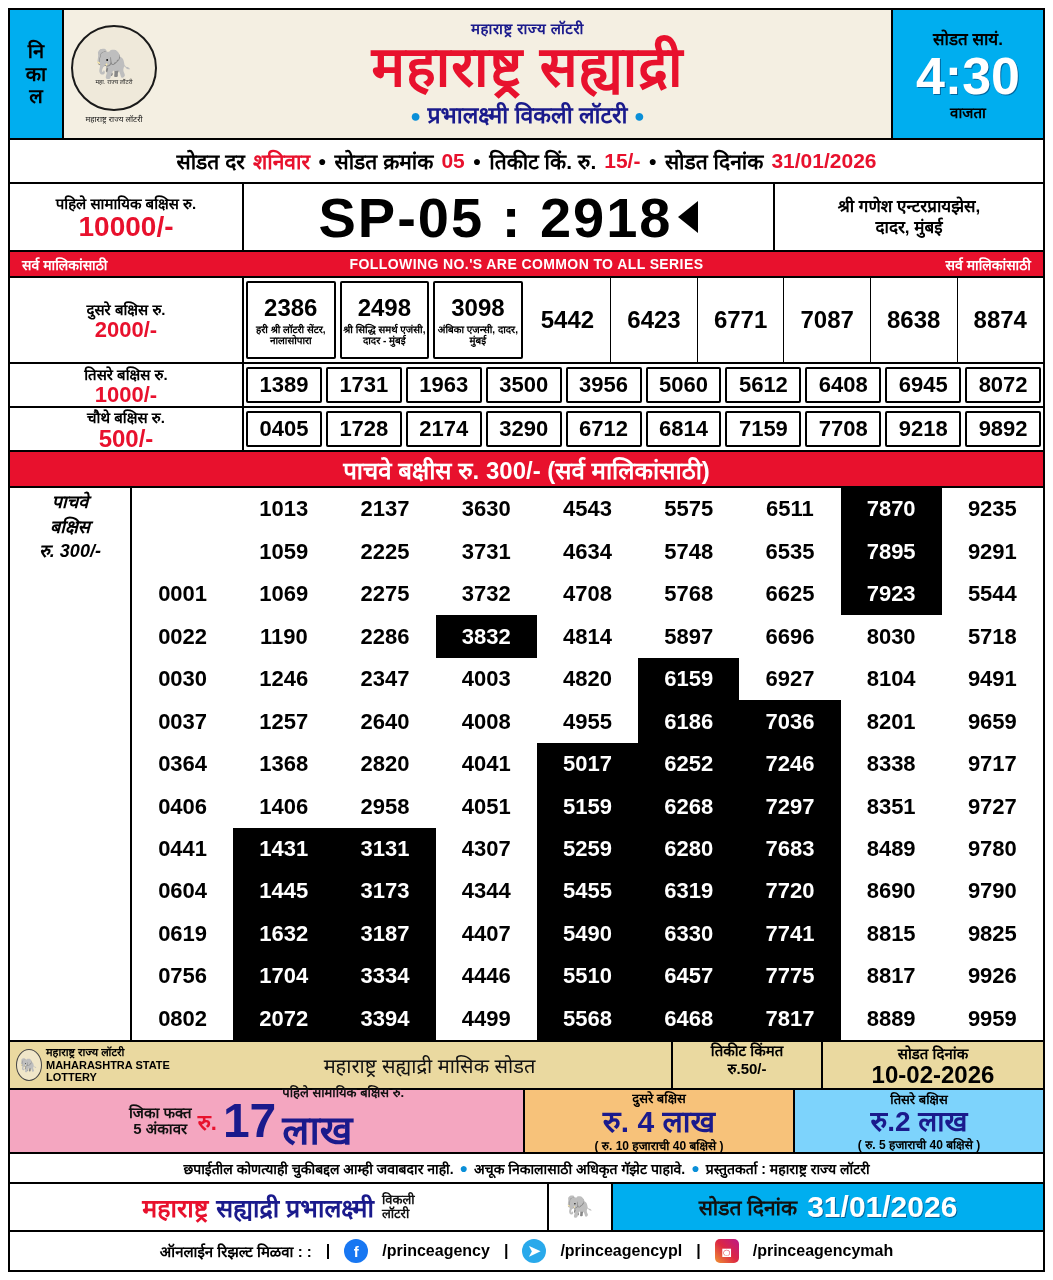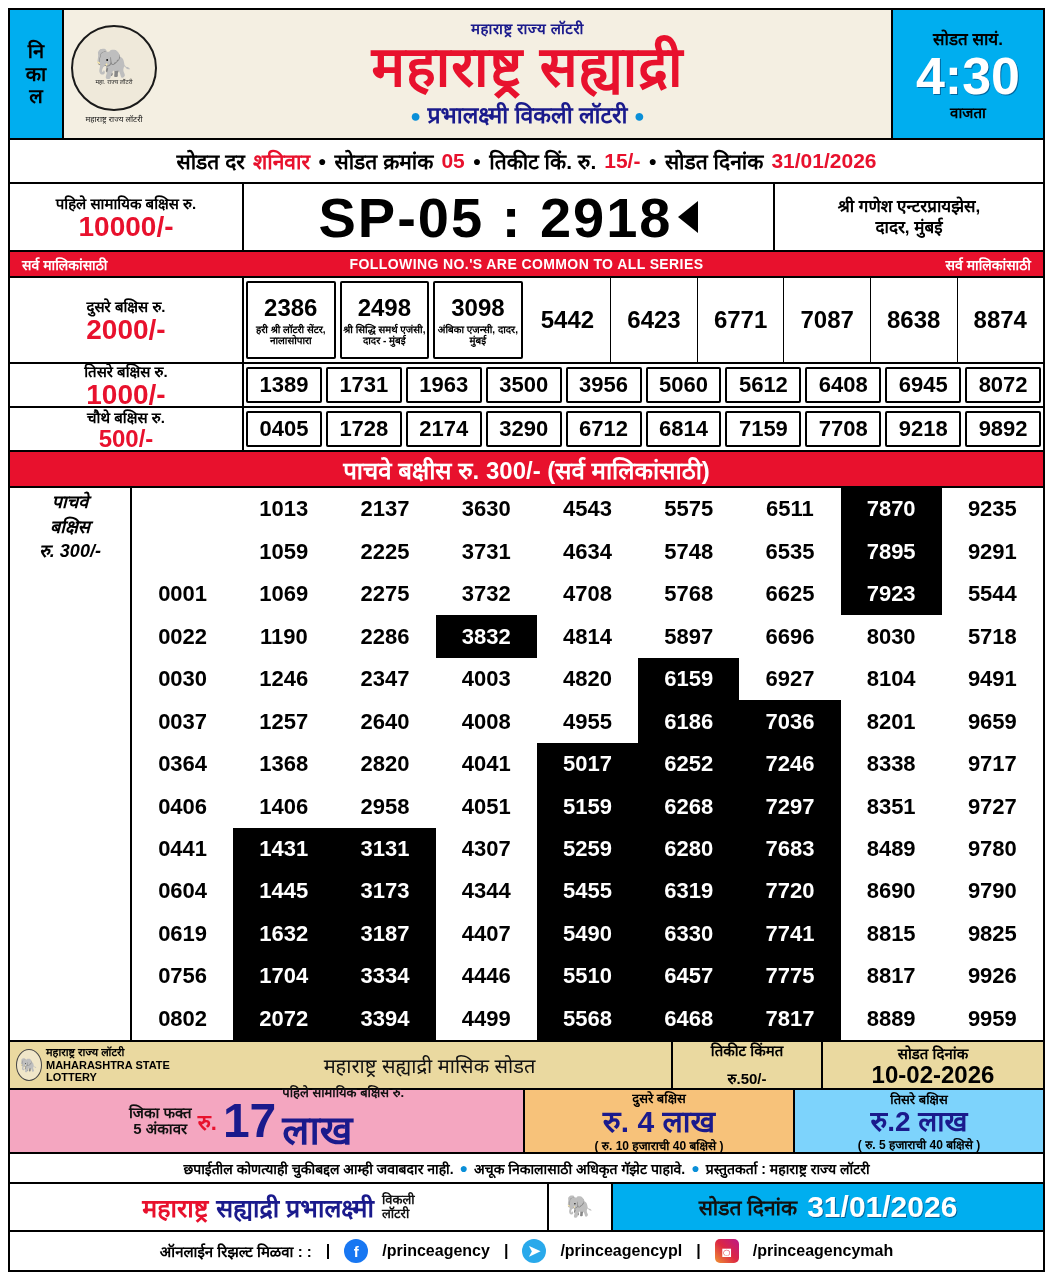--- a/index.html
+++ b/index.html
@@ -34,21 +34,21 @@
   .fp-num{flex:1;display:flex;align-items:center;justify-content:center;font-size:56px;font-weight:bold;letter-spacing:2px;position:relative;}
   .fp-num .arrow{display:inline-block;width:0;height:0;border-top:16px solid transparent;border-bottom:16px solid transparent;border-right:20px solid #000;margin-left:6px;}
   .fp-agent{width:268px;border-left:2px solid #000;display:flex;flex-direction:column;align-items:center;justify-content:center;font-size:17px;font-weight:bold;line-height:1.25;text-align:center;}
   
   .common{background:#e8112d;color:#fff;height:24px;display:flex;align-items:center;justify-content:space-between;padding:0 12px;font-size:14px;font-weight:bold;border-bottom:2px solid #000;}
   .common .mid{letter-spacing:.4px;}
   
   .prow{display:flex;border-bottom:2px solid #000;}
   .p-label{width:232px;border-right:2px solid #000;display:flex;flex-direction:column;align-items:center;justify-content:center;}
   .p-label .a{font-size:15px;font-weight:bold;}
-  .p-label .b{font-size:28px;font-weight:bold;color:#e8112d;line-height:1;}
+  .p-label .b{font-size:22px;font-weight:bold;color:#e8112d;line-height:1;}
   .p-label.small .b{font-size:24px;}
   .p-nums{flex:1;display:flex;}
   .cell{flex:1;display:flex;flex-direction:column;align-items:center;justify-content:center;font-size:24px;font-weight:bold;border-right:1px solid #000;box-sizing:border-box;}
   .cell:last-child{border-right:none;}
   .cell.boxed{border:2px solid #000;margin:3px 2px;border-radius:2px;}
   .cell .agent{font-size:10px;font-weight:bold;line-height:1.15;text-align:center;margin-top:2px;}
   .row2{height:84px;}
   .row3,.row4{height:42px;}
   .row3 .cell,.row4 .cell{border-right:none;border:2px solid #000;margin:3px 2px;border-radius:2px;font-size:22px;}
   
@@ -59,21 +59,21 @@
   .fifth-grid{flex:1;display:flex;}
   .fcol{flex:1;display:flex;flex-direction:column;}
   .fnum{flex:1;display:flex;align-items:center;justify-content:center;font-size:22px;font-weight:bold;}
   .fnum.hl{background:#000;color:#fff;}
   
   .monthly{display:flex;height:46px;border-bottom:2px solid #000;background:#ead9a0;}
   .m-logo{width:178px;display:flex;align-items:center;gap:4px;padding-left:6px;box-sizing:border-box;}
   .m-logo .circ{width:30px;height:30px;border-radius:50%;border:1px solid #444;background:#f0e6c8;display:flex;align-items:center;justify-content:center;font-size:14px;}
   .m-logo .txt{font-size:11px;font-weight:bold;line-height:1.15;}
   .m-title{flex:1;display:flex;align-items:center;justify-content:center;font-size:20px;font-weight:normal;color:#111;}
-  .m-price{width:148px;border-left:2px solid #000;display:flex;flex-direction:column;align-items:center;justify-content:space-between;font-size:15px;font-weight:bold;line-height:1.2;}
+  .m-price{width:148px;border-left:2px solid #000;display:flex;flex-direction:column;align-items:center;justify-content:flex-start;font-size:15px;font-weight:bold;line-height:1.2;}
   .m-date{width:220px;border-left:2px solid #000;display:flex;flex-direction:column;align-items:center;justify-content:center;font-weight:bold;}
   .m-date .a{font-size:15px;}
   .m-date .b{font-size:24px;line-height:1;}
   
   .pstrip{display:flex;height:62px;border-bottom:2px solid #000;}
   .ps1{flex:1;background:#f4a6c0;display:flex;align-items:center;justify-content:center;gap:6px;border-right:2px solid #000;}
   .ps1 .only{font-size:15px;font-weight:bold;color:#111;line-height:1.1;text-align:center;}
   .ps1 .rs{font-size:22px;font-weight:bold;color:#e8112d;}
   .ps1 .big{font-size:48px;font-weight:bold;color:#1a1a8c;line-height:1;}
   .ps1 .lakh{font-size:40px;font-weight:bold;color:#1a1a8c;}

